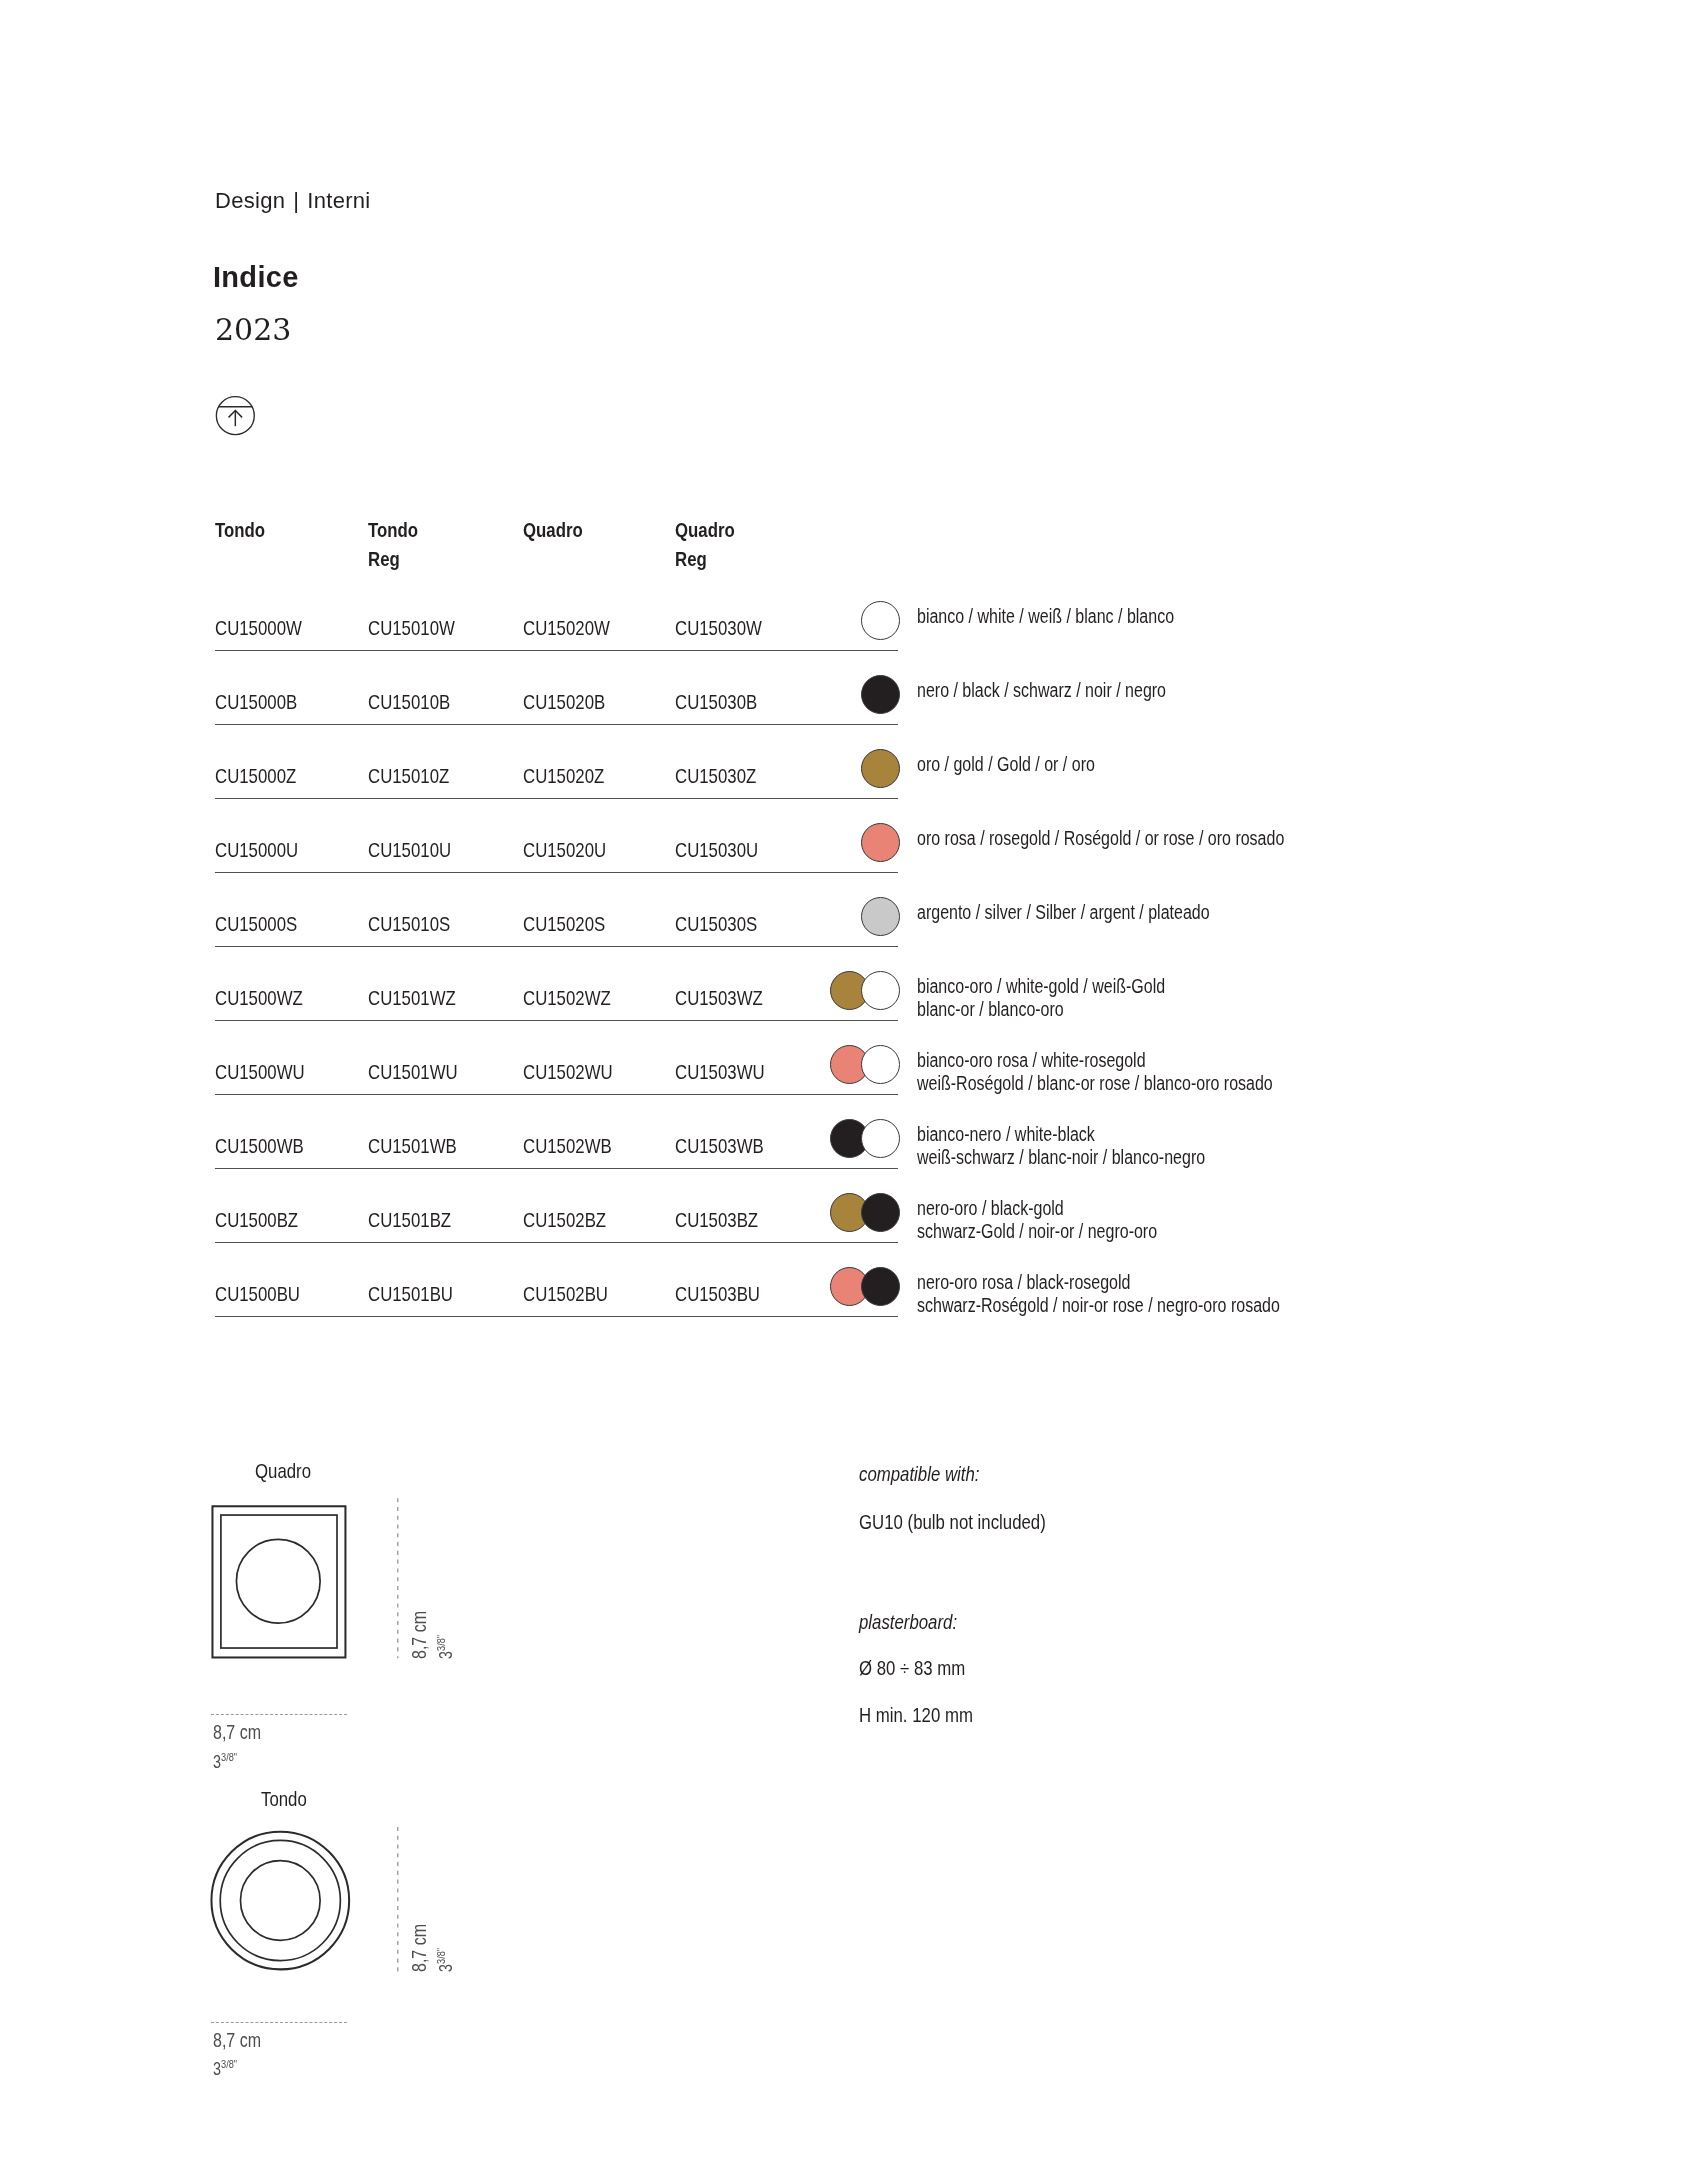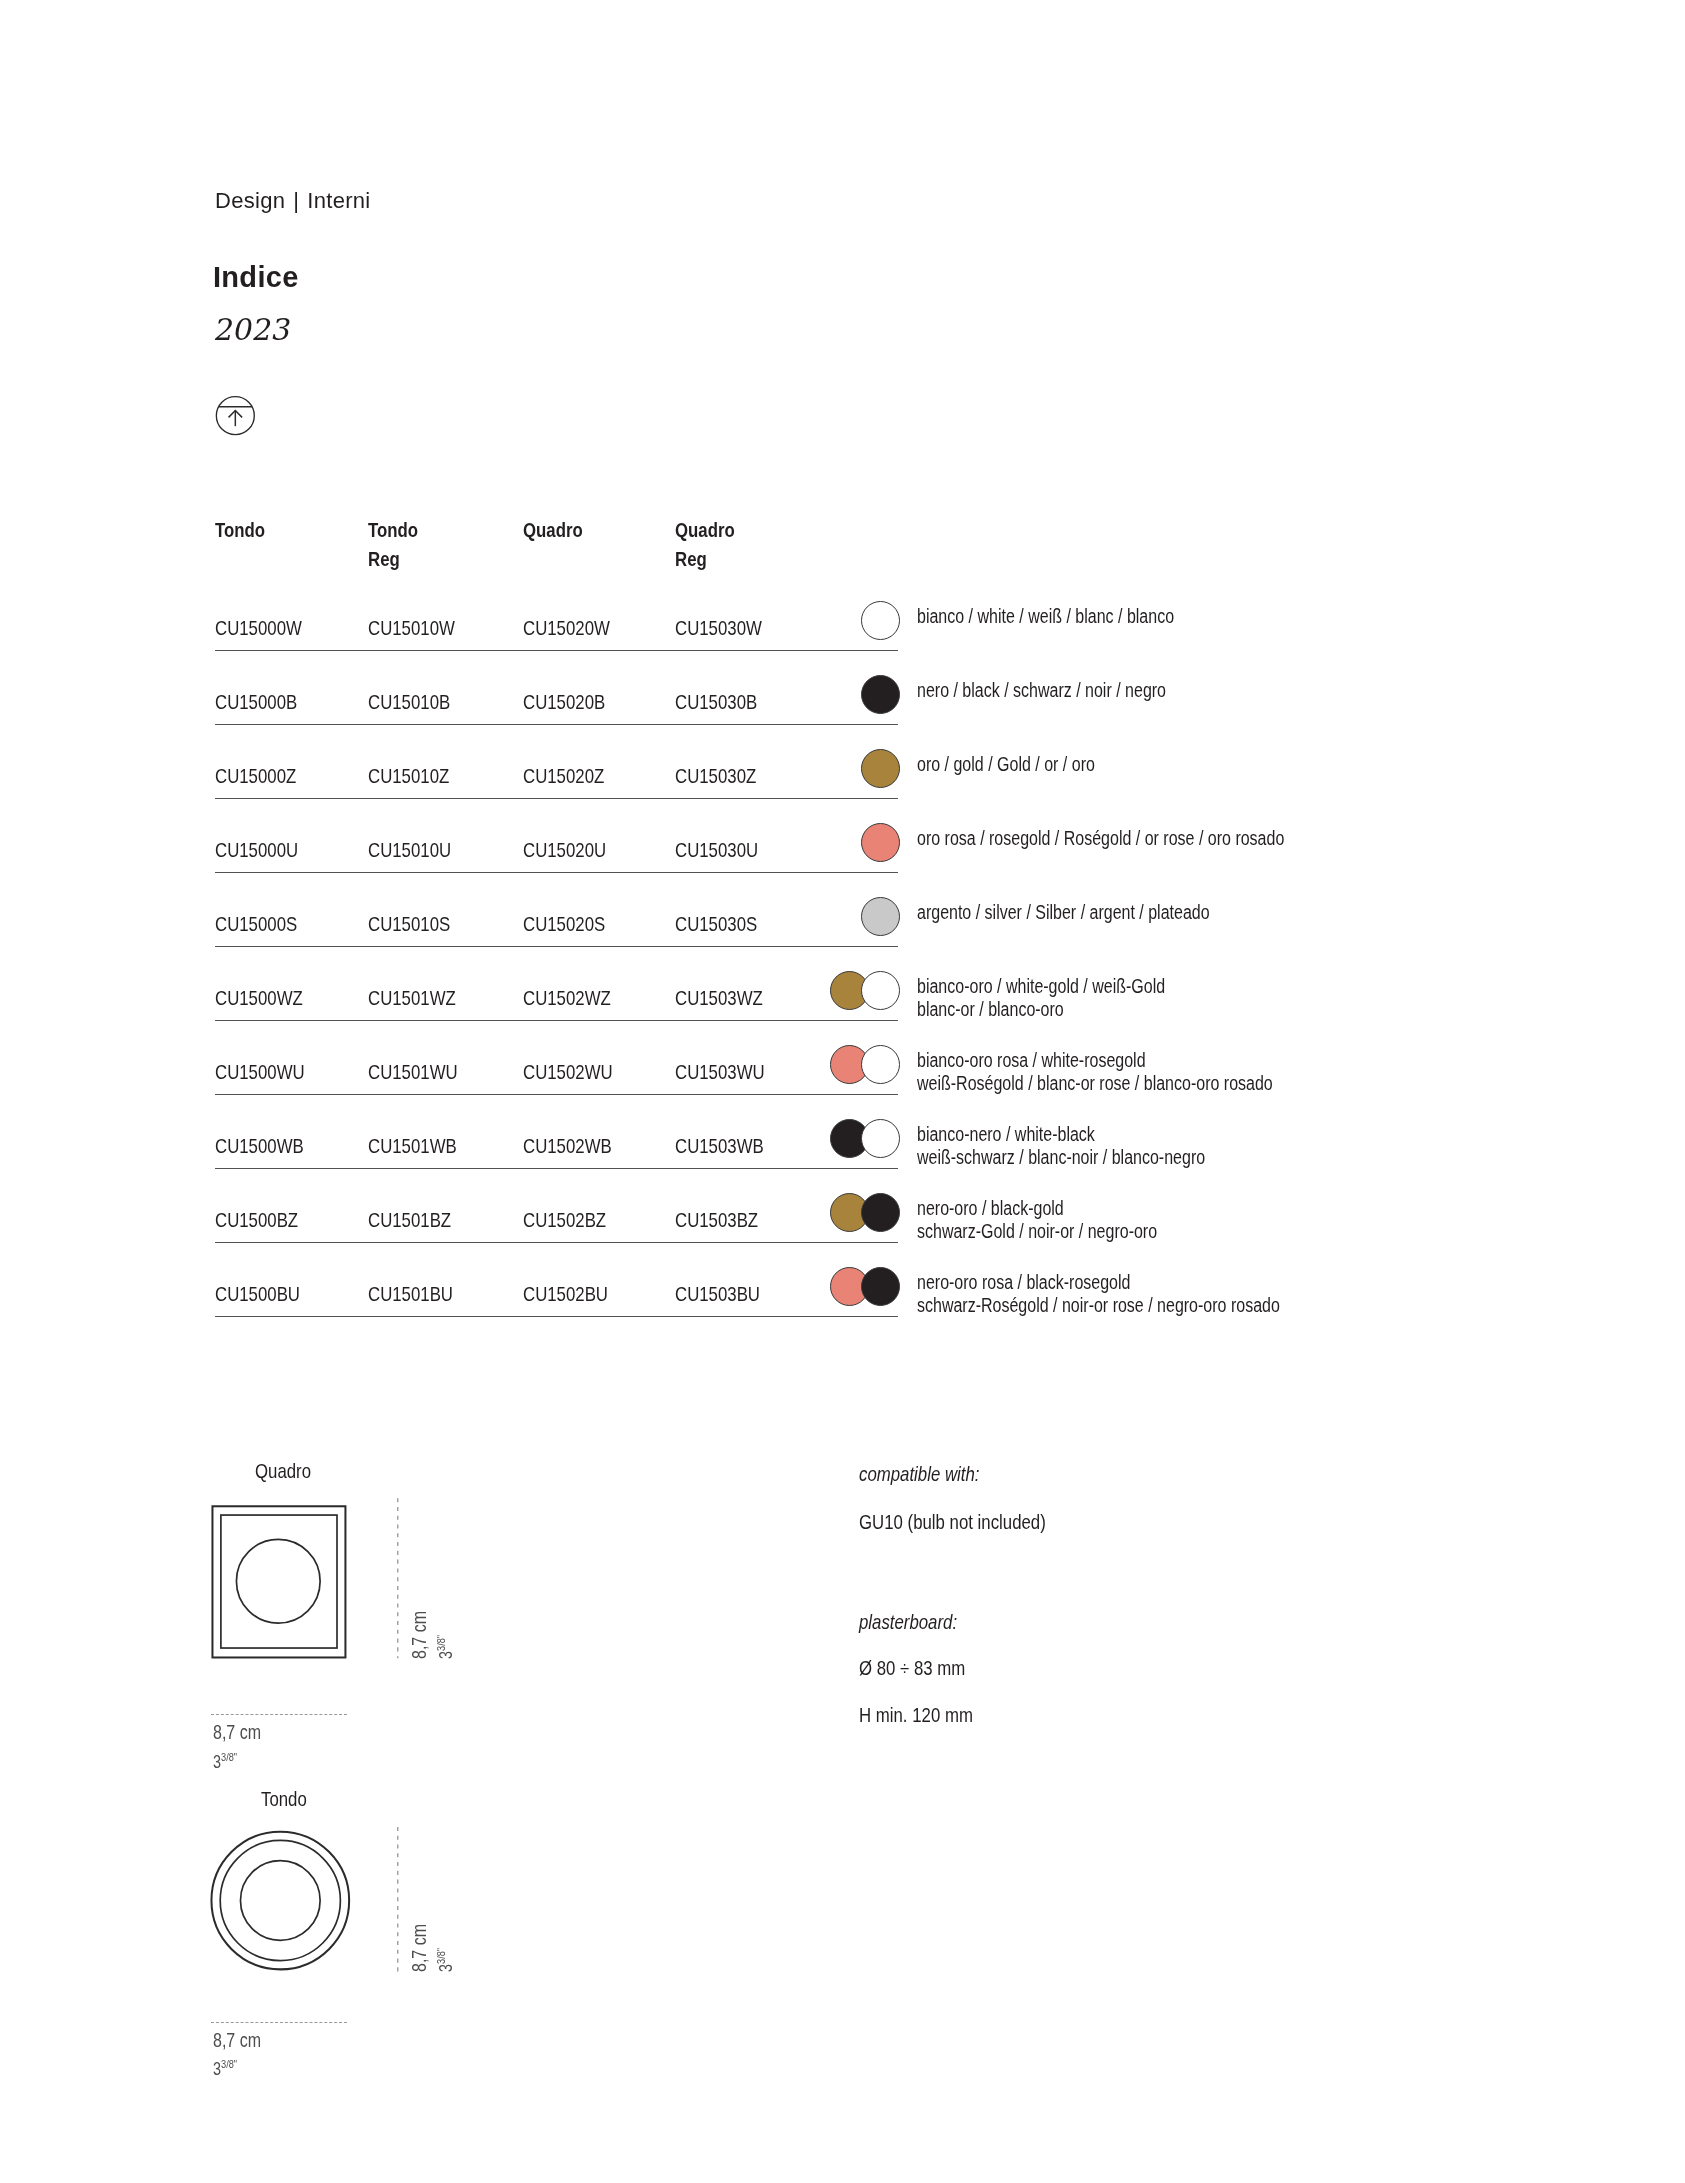--- a/index.html
+++ b/index.html
@@ -5,21 +5,21 @@
   html,body{margin:0;padding:0;background:#ffffff;}
   body{width:1685px;height:2183px;position:relative;font-family:"Liberation Sans",sans-serif;color:#231f20;overflow:hidden;}
   .abs{position:absolute;}
   .cnd{transform:scaleX(0.8);transform-origin:0 0;display:inline-block;white-space:nowrap;}
 
   
   .brand{left:215px;top:188px;font-size:22px;letter-spacing:0.3px;}
   .brand .b{font-weight:normal;}
   .brand .sep{font-weight:normal;color:#231f20;padding:0 8px;}
   .page-title{left:213px;top:261px;font-size:29px;font-weight:bold;letter-spacing:0.3px;}
-  .year{left:215px;top:312px;font-size:30px;font-style:italic;font-family:"DejaVu Serif",serif;}
+  .year{left:215px;top:312px;font-size:30px;font-family:"DejaVu Serif",serif;}
   .toticon{left:215px;top:395px;}
 
   
   .colhead{top:515px;font-size:21px;font-weight:bold;line-height:29px;}
   .ch0{left:215px;} .ch1{left:368px;} .ch2{left:523px;} .ch3{left:675px;}
   .rows{position:absolute;left:215px;top:577px;width:683px;}
   .row{position:relative;height:74px;border-bottom:1.3px solid #515151;box-sizing:border-box;}
   .code{position:absolute;top:39px;font-size:21px;}
   .p0{left:0;} .p1{left:153px;} .p2{left:308px;} .p3{left:460px;}
   .swatch{position:absolute;top:23.6px;width:39px;height:39px;border-radius:50%;border:1.7px solid #3a3a3a;box-sizing:border-box;}

